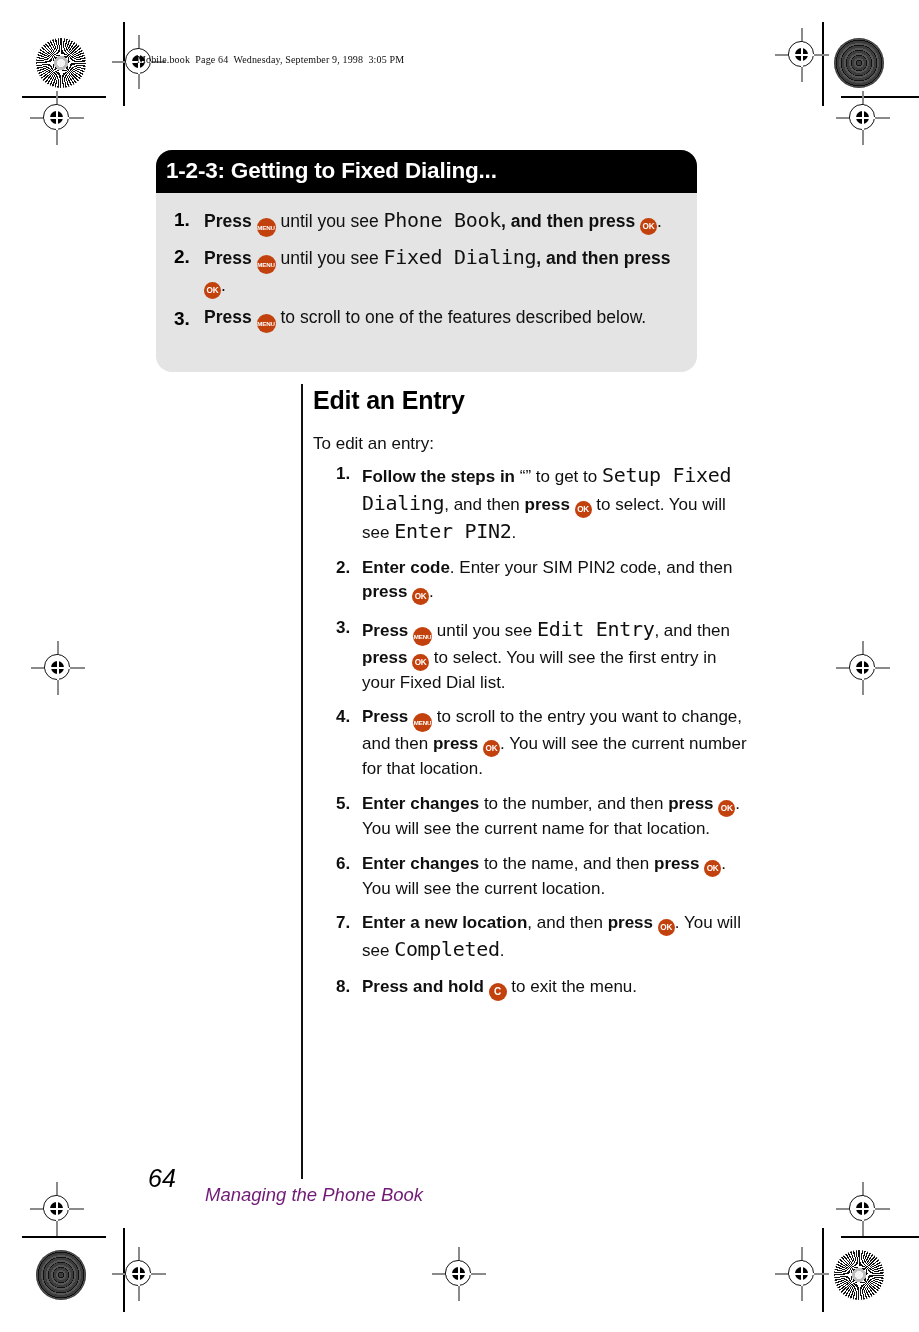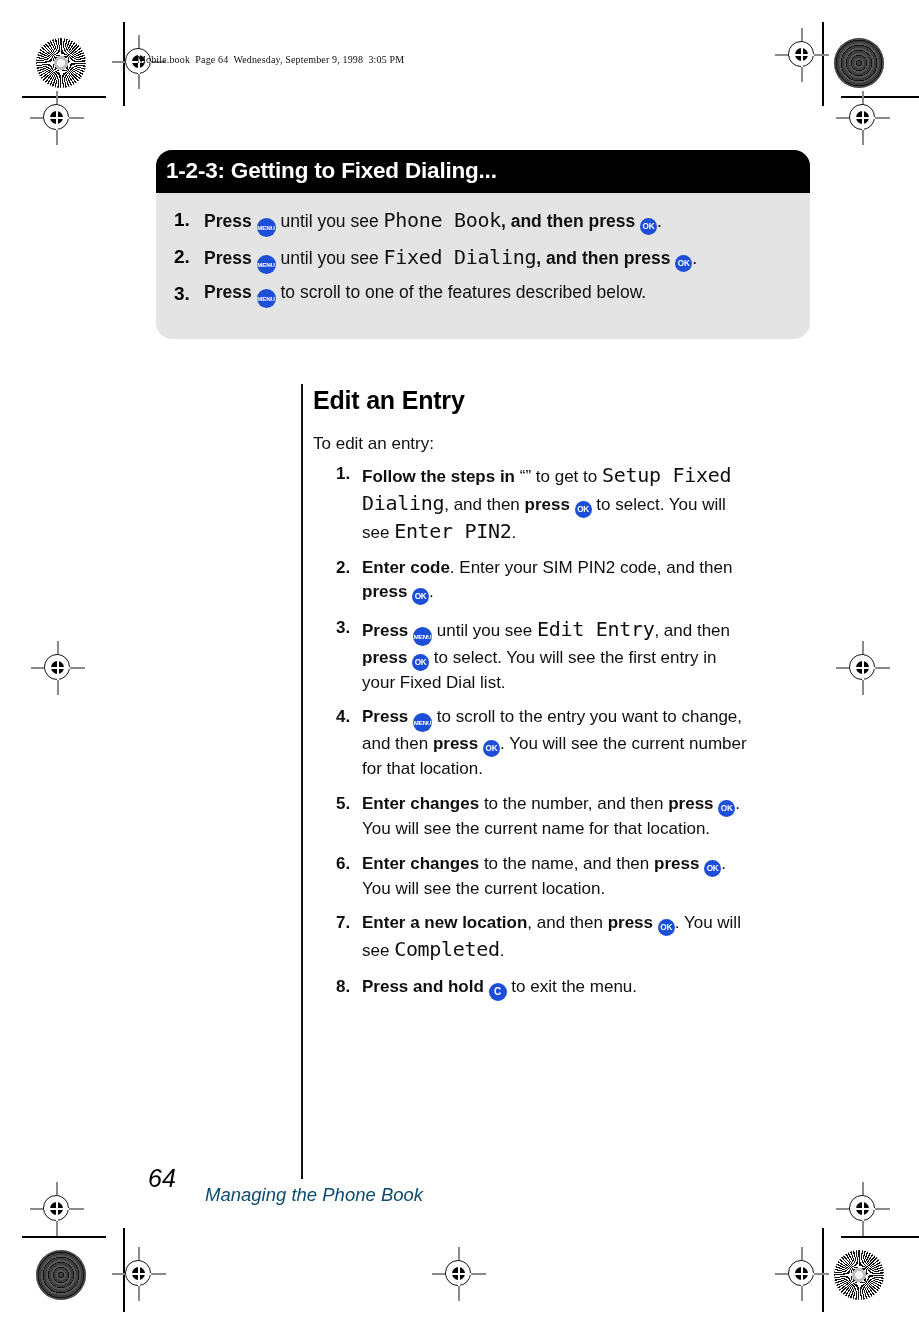--- a/index.html
+++ b/index.html
@@ -98,25 +98,25 @@
     letter-spacing: 0.15px;
     white-space: pre;
     color: #0d0d0d;
   }
 
   
   .callout {
     position: absolute;
     left: 156px;
     top: 150px;
-    width: 654px;
+    width: 541px;
     border-radius: 16px;
     background: #e4e4e4;
     overflow: hidden;
-    padding-bottom: 24px;
+    padding-bottom: 32px;
   }
   .callout-title {
     background: #000000;
     color: #ffffff;
     font-size: 22.5px;
     font-weight: bold;
     letter-spacing: -0.2px;
     padding: 7px 0 8px 10px;
     height: 28px;
     line-height: 28px;
@@ -196,21 +196,21 @@
   
   b.lead { font-weight: bold; }
   .device {
     font-family: "DejaVu Sans Mono", "Liberation Mono", monospace;
     font-size: 20px;
     letter-spacing: -0.3px;
   }
 
   .key {
     display: inline-block;
-    background: #1d4ed8;
+    background: #c2410c;
     color: #fff;
     border-radius: 50%;
     text-align: center;
     vertical-align: -3px;
     font-weight: bold;
     font-family: "Liberation Sans", sans-serif;
   }
   .key-menu {
     width: 19px; height: 19px;
     line-height: 19px;
@@ -239,21 +239,21 @@
     font-size: 25px;
     font-weight: normal;
     font-style: italic;
   }
   .footer-title {
     position: absolute;
     left: 205px;
     top: 1184px;
     font-size: 18.5px;
     font-style: italic;
-    color: #0c4a6e;
+    color: #701a75;
   }
 </style>
 </head>
 <body>
 
 <div class="trim" style="left:123px; top:22px; width:2px; height:84px;"></div>
 <div class="trim" style="left:22px; top:96px; width:84px; height:2px;"></div>
 <div class="trim" style="left:822px; top:22px; width:2px; height:84px;"></div>
 <div class="trim" style="left:841px; top:96px; width:84px; height:2px;"></div>
 <div class="trim" style="left:123px; top:1228px; width:2px; height:84px;"></div>

